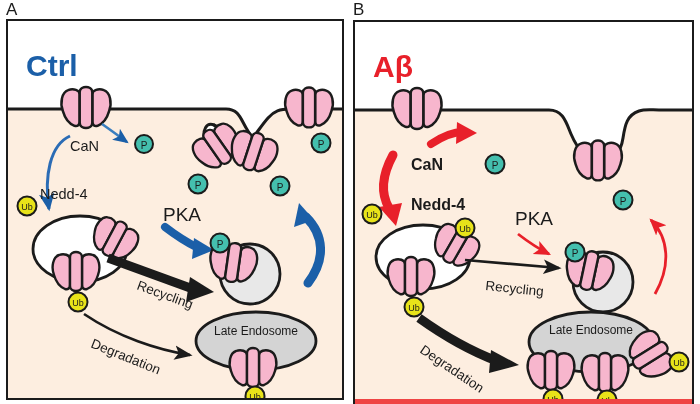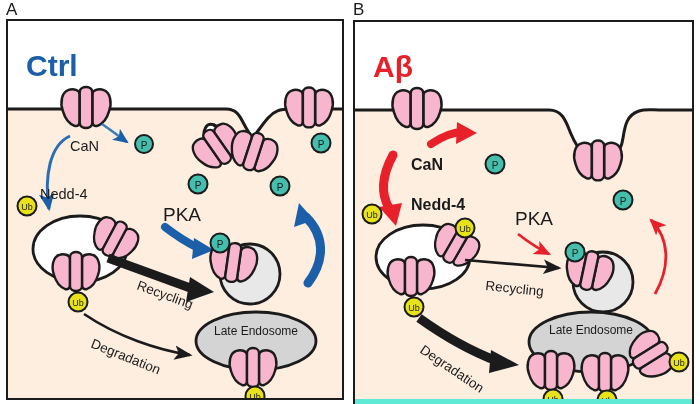--- a/index.html
+++ b/index.html
@@ -2,21 +2,21 @@
 <html><head>
 <meta charset="utf-8">
 <style>
   html,body{margin:0;padding:0;background:#ffffff;}
   body{width:700px;height:404px;overflow:hidden;
        font-family:"Liberation Sans", sans-serif;}
   #root{position:relative;width:700px;height:404px;background:#ffffff;}
   .panel-letter{position:absolute;font-size:17px;color:#1b1b1b;
        font-family:"Liberation Sans", sans-serif;font-weight:400;}
   .panel-box{position:absolute;box-sizing:border-box;border:2px solid #1b1b1b;
-       overflow:hidden;background:#5eead4;}
+       overflow:hidden;background:#ef4444;}
   .panel-svg{position:absolute;left:0;top:0;}
   .cond-label{font-weight:bold;}
   text{font-family:"Liberation Sans", sans-serif;}
 </style>
 </head>
 <body>
 <div id="root">
 
 <div class="panel-letter" style="left:6px;top:0px;">A</div>
 

